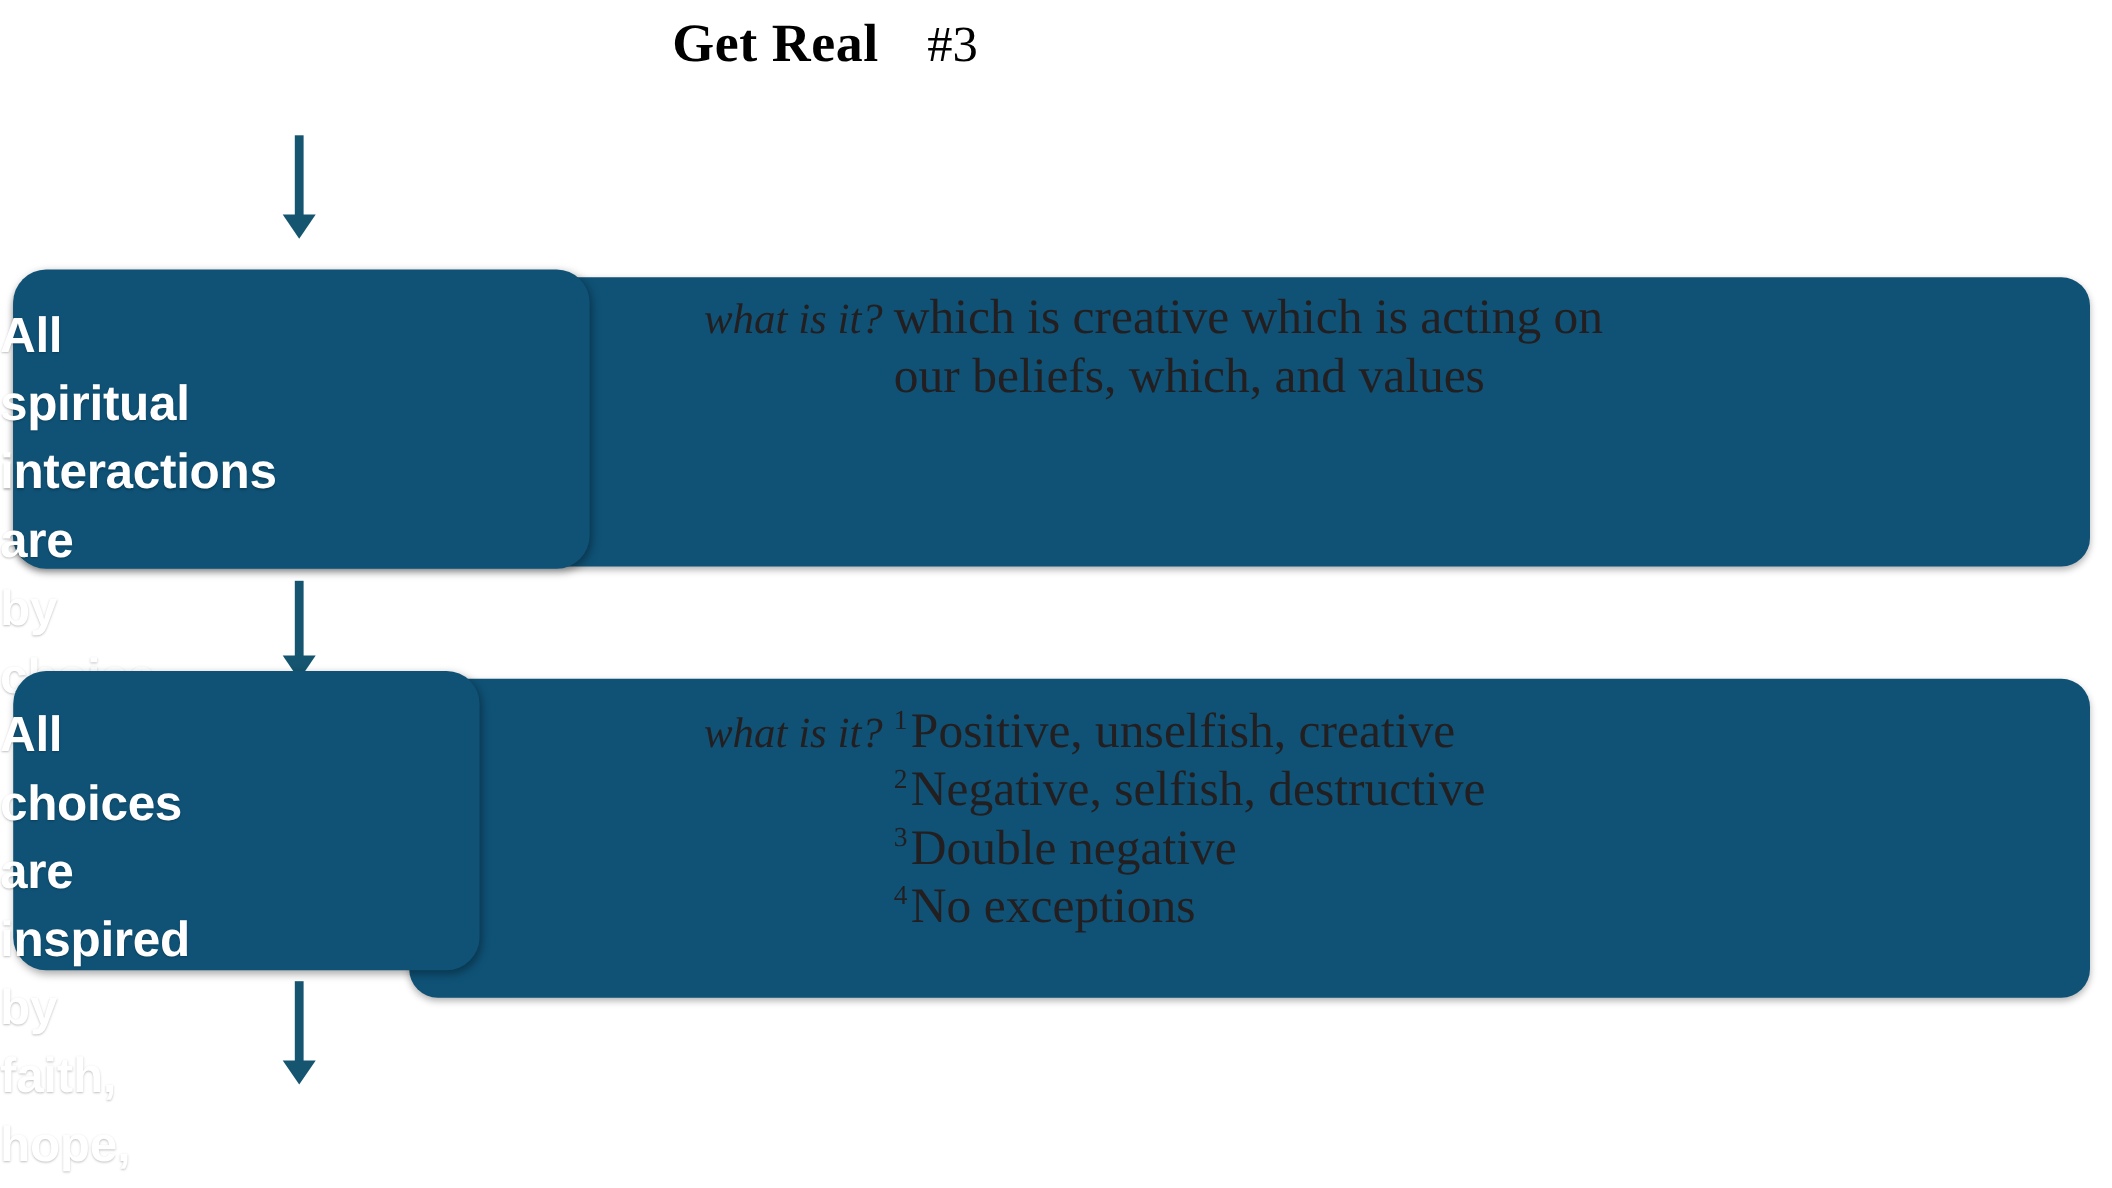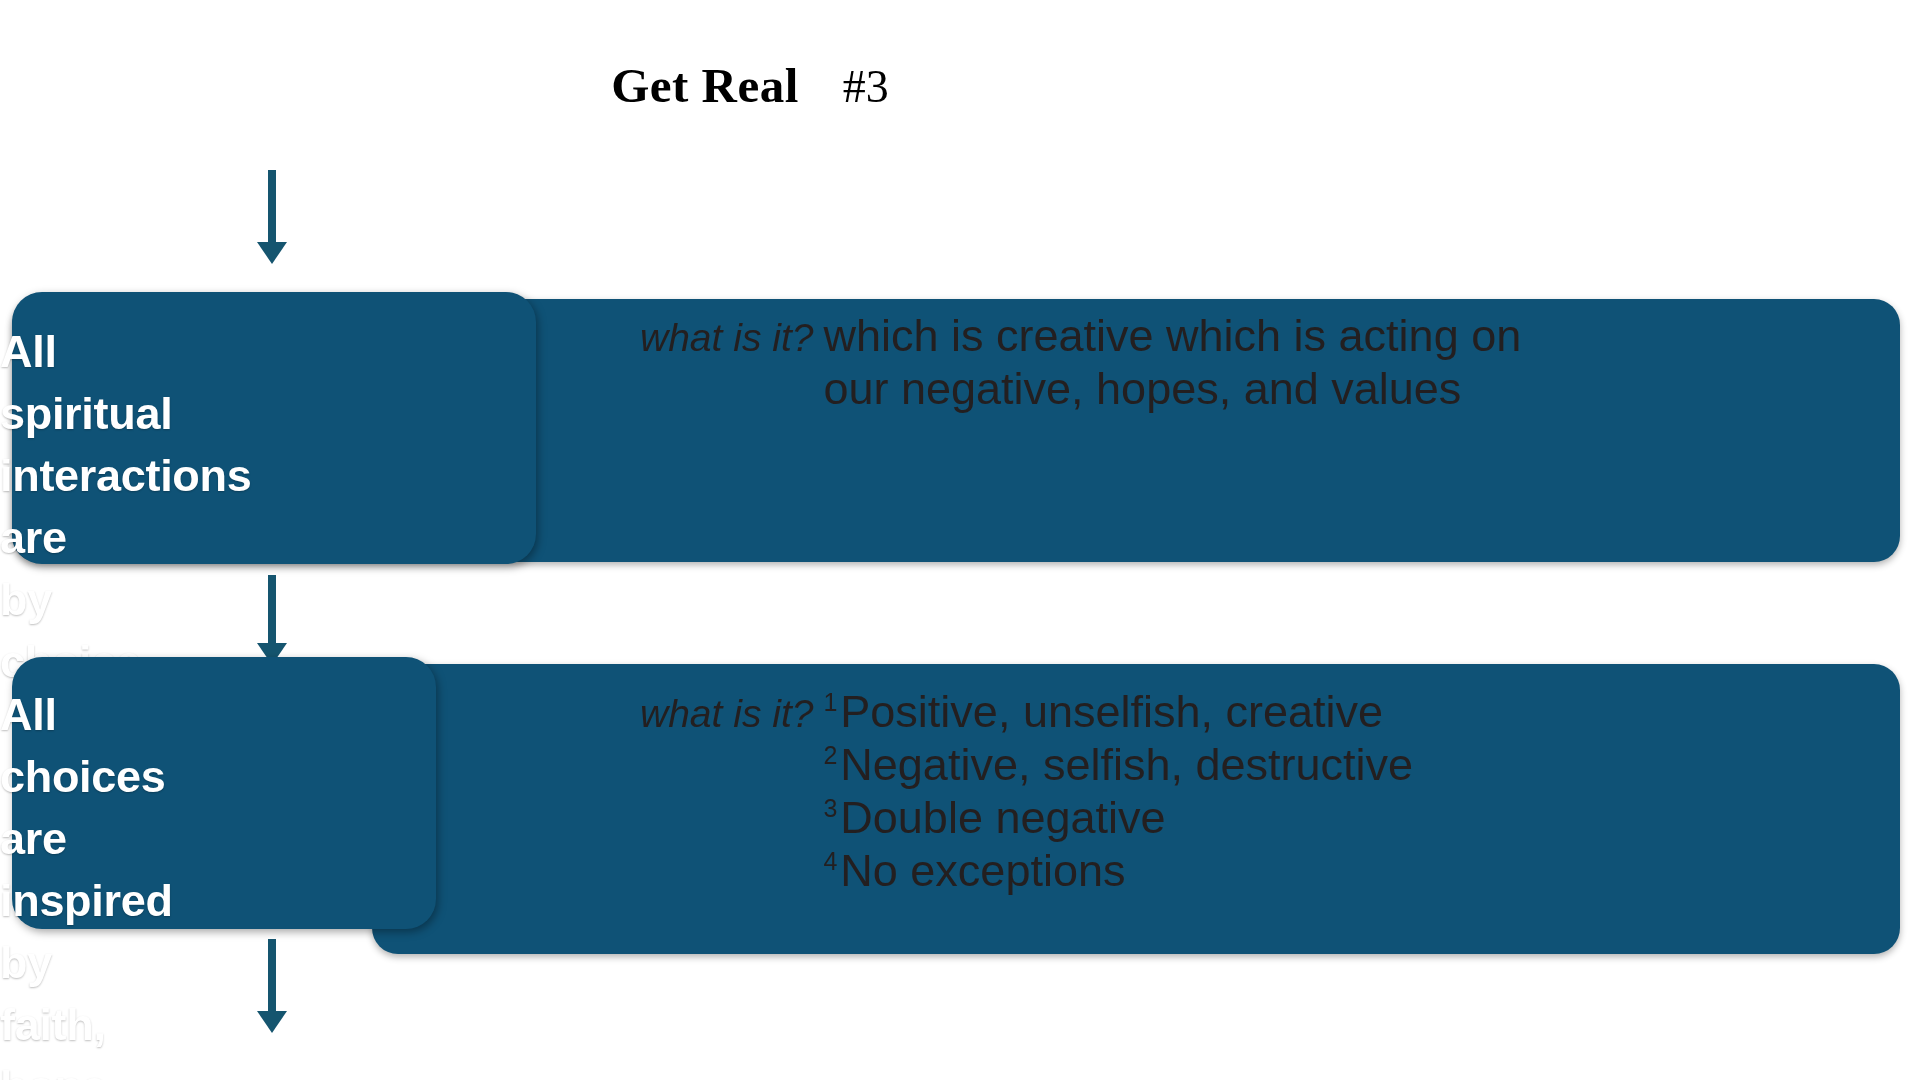--- a/index.html
+++ b/index.html
@@ -11,21 +11,20 @@
     height: 1080px;
     background: #ffffff;
     font-family: "Liberation Sans", sans-serif;
     overflow: hidden;
   }
   #canvas {
     position: relative;
     width: 1920px;
     height: 800px;
     background: #ffffff;
-    margin-top: 47px;
   }
 
   
   .title-row {
     position: absolute;
     left: 0;
     top: 10px;
     width: 1500px;
     text-align: center;
     white-space: nowrap;
@@ -105,21 +104,21 @@
     font-weight: bold;
     font-size: 45px;
     line-height: 62px;
     letter-spacing: -0.3px;
     text-shadow: 0 1px 2px rgba(0,0,0,0.25);
   }
 
   .detail {
     position: absolute;
     color: #231f20;
-    font-family: Liberation Sans, sans-serif;
+    font-family: Liberation Serif, serif;
     font-size: 45px;
     line-height: 53px;
     white-space: nowrap;
   }
   .q-label {
     font-style: italic;
     font-size: 39px;
     color: #231f20;
     margin-right: 10px;
   }
@@ -163,21 +162,21 @@
 
   <div class="block" id="block-one">
     <div class="panel-right"></div>
     <div class="panel-left"></div>
     <div class="panel-left-text">
       <div>All spiritual</div>
       <div>interactions</div>
       <div>are by choice</div>
     </div>
     <div class="detail">
-      <span class="q-label">what is it?</span><span class="lines"><span class="detail-line">which is creative which is acting on</span><span class="detail-line">our negative, hopes, and values</span></span>
+      <span class="q-label">what is it?</span><span class="lines"><span class="detail-line">which is creative which is acting on</span><span class="detail-line">our beliefs, which, and values</span></span>
     </div>
   </div>
 
   <div class="arrow" id="arrow-mid">
     <div class="shaft"></div>
     <div class="head"></div>
   </div>
 
   <div class="block" id="block-two">
     <div class="panel-right"></div>

